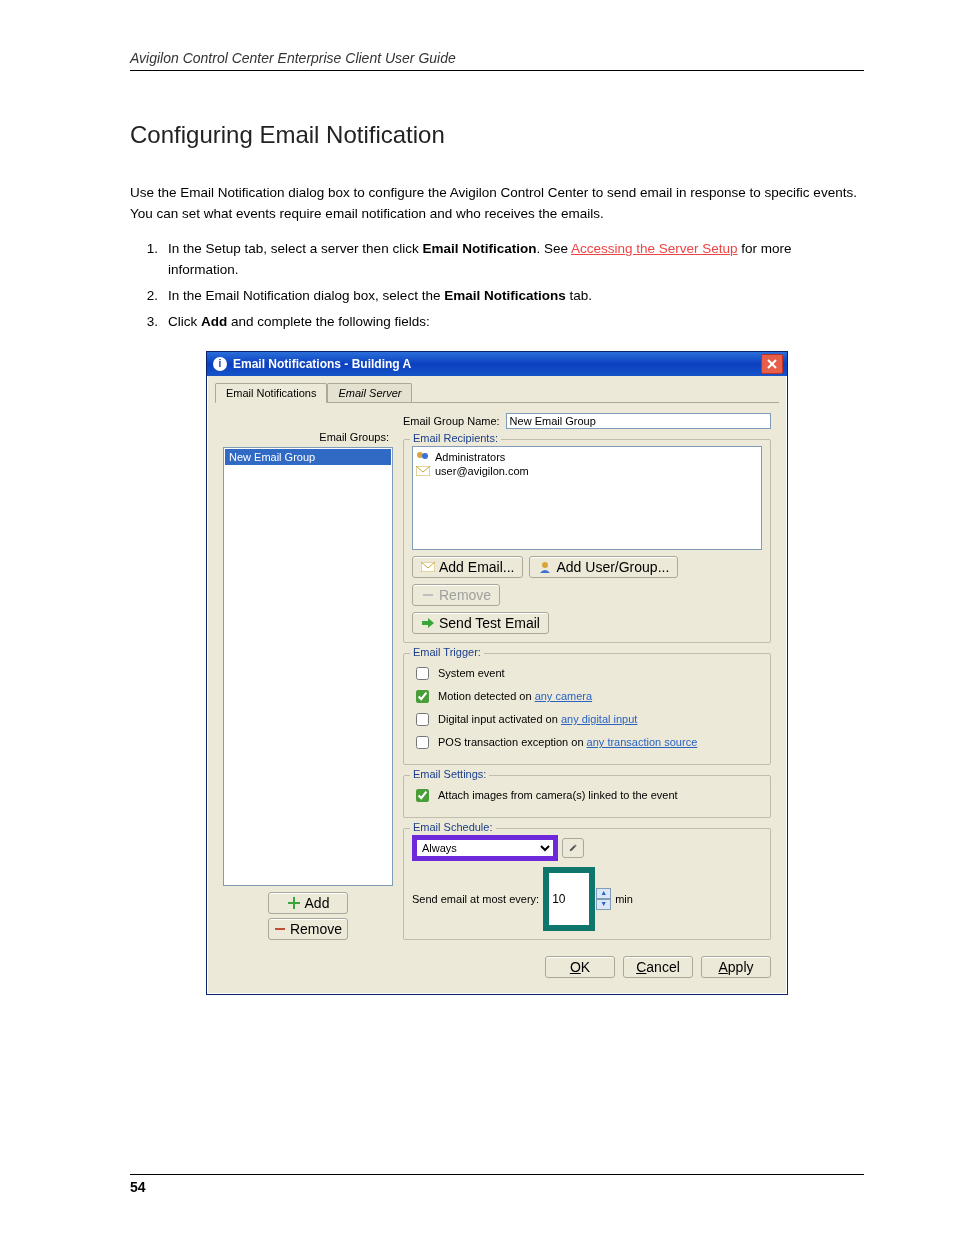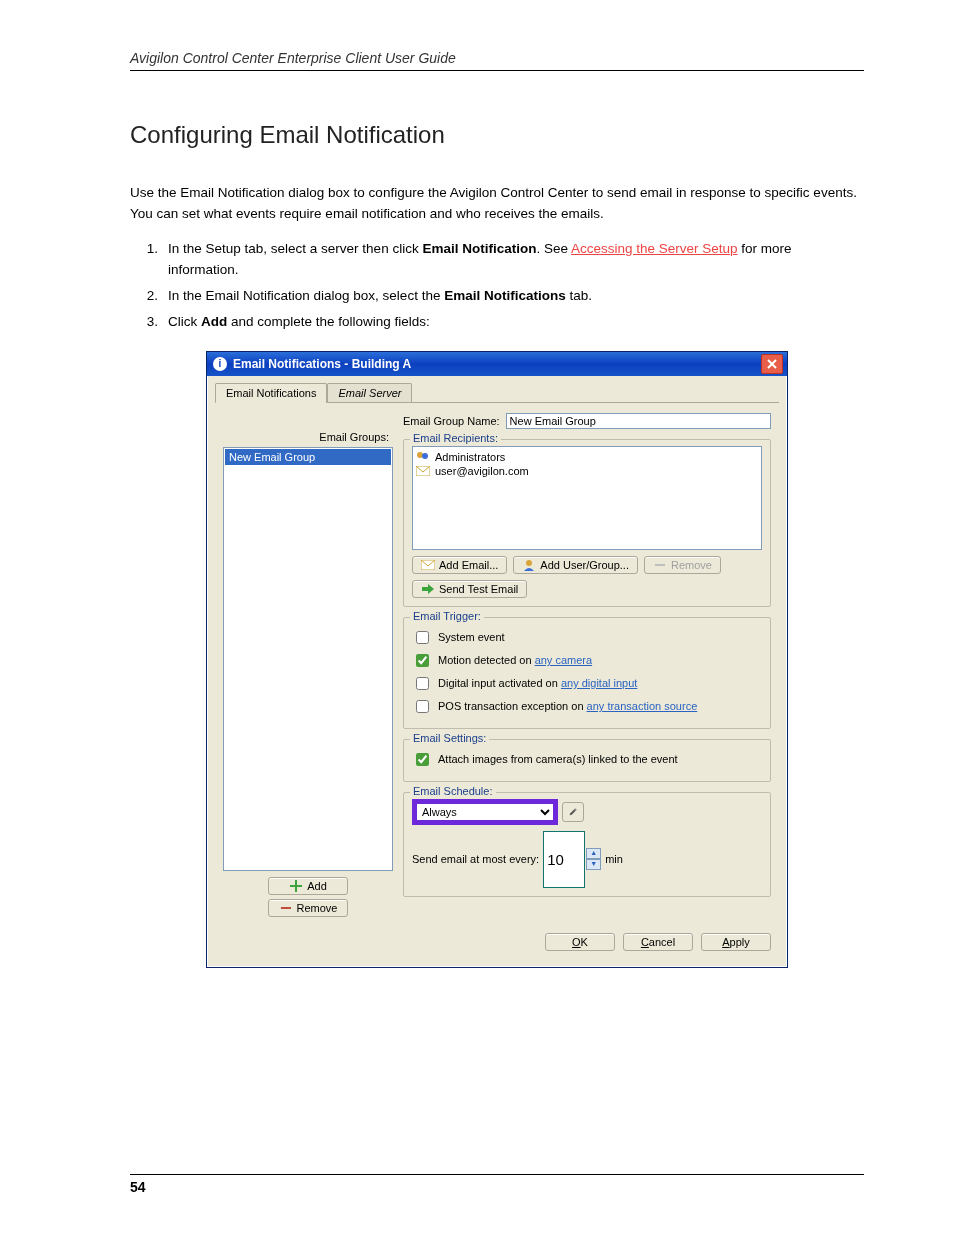--- a/index.html
+++ b/index.html
@@ -87,21 +87,21 @@
   .listbox {
     flex:1; background:#fff; border:1px solid #7f9db9; padding:1px;
     min-height: 420px;
   }
   .listbox .item {
     padding: 2px 4px; background:#316ac5; color:#fff;
   }
   .left-buttons { margin-top:6px; display:flex; flex-direction:column; gap:4px; align-items:center;}
   .winbtn {
     background:#ece9d8; border:1px solid #aca899; border-radius:3px;
-    padding: 2px 8px; font-size:11px; color:#000; box-shadow: 0 1px 0 #fff inset;
+    padding: 2px 8px; font-size:14px; color:#000; box-shadow: 0 1px 0 #fff inset;
     display:inline-flex; align-items:center; gap:4px; white-space:nowrap;
   }
   .winbtn.disabled { color:#a0a0a0; }
   .right-col { flex:1; display:flex; flex-direction:column; gap:6px;}
   .row { display:flex; align-items:center; gap:6px; }
   .row label { white-space:nowrap;}
   input[type=text].txt { border:1px solid #7f9db9; font-size:11px; padding:1px 3px;}
   .groupbox { border:1px solid #c0bdae; border-radius:2px; padding: 6px 8px 8px 8px; position:relative; margin-top:4px;}
   .groupbox .legend {
     position:absolute; top:-8px; left:6px; background:#ece9d8; color:#1a3e8b; padding:0 3px; font-size:11px;
@@ -110,21 +110,21 @@
   .recp-row { display:flex; align-items:center; gap:5px; padding:1px 0;}
   .ico { width:14px; height:12px; display:inline-flex; align-items:center; justify-content:center;}
   .btn-row { display:flex; gap:6px; margin-top:6px; flex-wrap:wrap;}
   .chk-row { display:flex; align-items:center; gap:6px; margin:4px 0;}
   input[type=checkbox]{ width:13px;height:13px; accent-color:#4a9e3a;}
   .trigger-link { color:#2a63c2; text-decoration:underline;}
   .schedule-row { display:flex; gap:4px; align-items:center;}
   select.sel { border:5px solid #6d28d9; font-size:11px; padding:1px; width:146px; background:#fff;}
   .pencil-btn { width:22px; height:20px; border:1px solid #aca899; border-radius:3px; background:#ece9d8; display:flex;align-items:center;justify-content:center;}
   .spin { display:inline-flex; align-items:center;}
-  .spin input{ width:34px; border:1px solid #0f766e; font-size:15px; padding:19px 3px;}
+  .spin input{ width:34px; border:6px solid #0f766e; font-size:12px; padding:19px 3px;}
   .spin .arrows { display:flex; flex-direction:column; margin-left:1px;}
   .spin .arrows span{ width:13px;height:9px;border:1px solid #7f9db9;background:#dbe7f7;font-size:7px;line-height:7px;text-align:center;color:#2a63c2;}
   .footer-btns {
     display:flex; justify-content:flex-end; gap:8px; margin-top:10px;
     padding-top:6px;
   }
   .page-number {
     position:absolute; left:130px; bottom:40px; font-weight:bold; font-size:14px;
     border-top:1px solid #000; width: calc(100% - 220px); padding-top:4px;
   }

